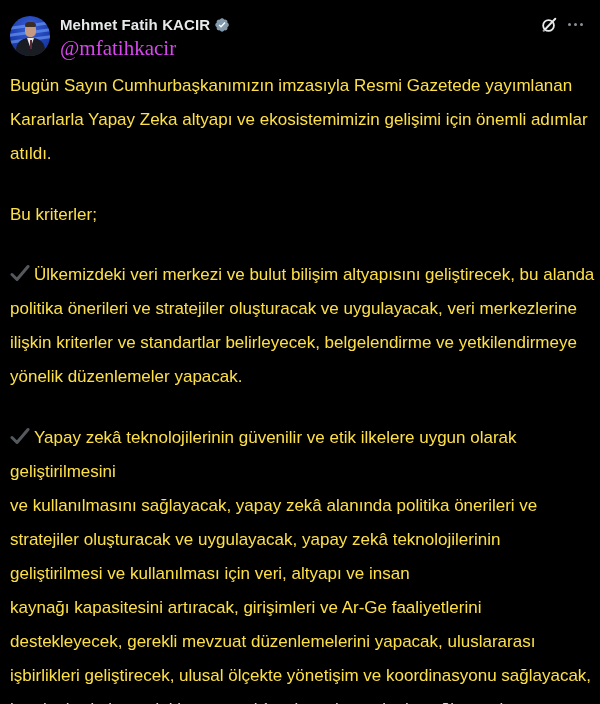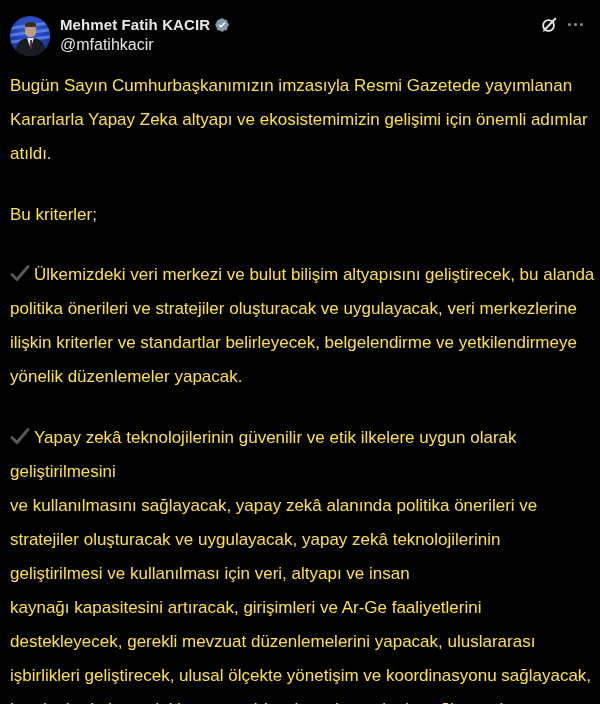--- a/index.html
+++ b/index.html
@@ -81,22 +81,23 @@
       color: #e7e9ea;
       letter-spacing: 0.1px;
     }
     .verified-icon {
       width: 16px; height: 16px;
       display: inline-block;
     }
     .handle {
       position: absolute;
       left: 60px; top: 36px;
-      font-size: 16px;
-      color: #e5e5e5;
+      font-size: 21px;
+      color: #d946ef;
+      font-family: Liberation Serif, serif;
     }
     .grok-icon {
       position: absolute;
       left: 540px; top: 16px;
       width: 18px; height: 18px;
     }
     .more-icon {
       position: absolute;
       left: 568px; top: 23px;
       width: 22px; height: 4px;

